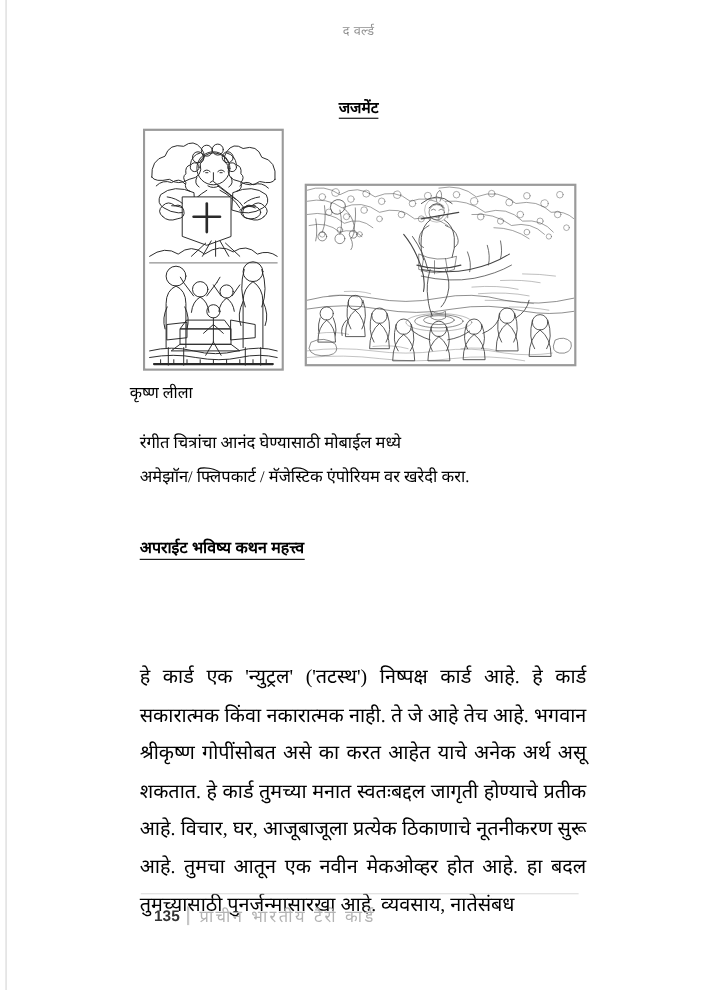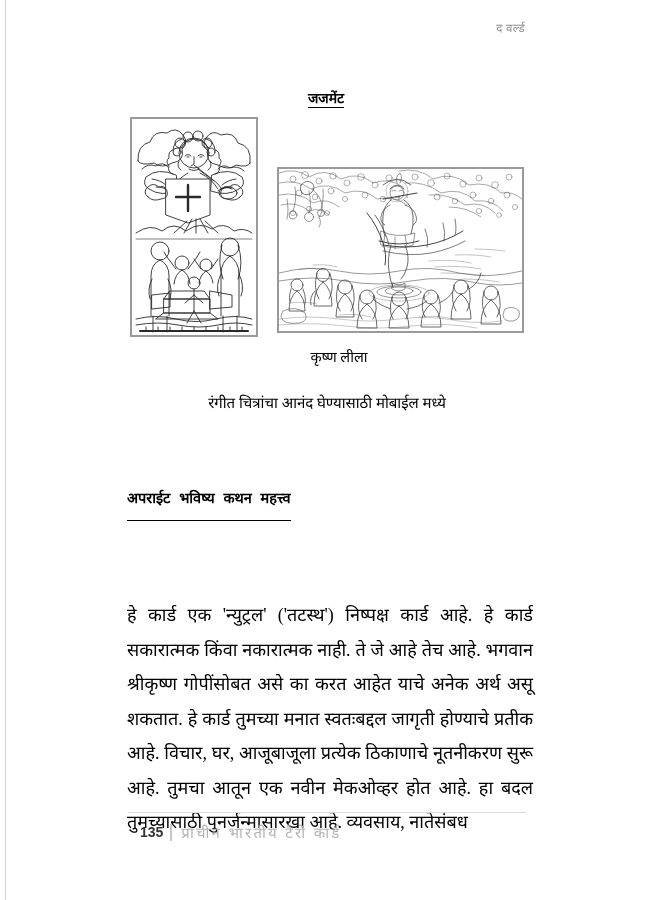--- a/index.html
+++ b/index.html
@@ -33,21 +33,21 @@
     width: 654px;
     height: 900px;
   }
 
   
   .running-head {
     position: absolute;
     top: 20px;
     left: 127px;
     width: 398px;
-    text-align: right;
+    text-align: center;
     font-size: 11.5px;
     color: #8f8f8f;
     font-family: "Liberation Sans", "DejaVu Sans", sans-serif;
     letter-spacing: .3px;
   }
 
   
   .chapter-title {
     position: absolute;
     top: 88px;
@@ -84,52 +84,50 @@
     border: 2px solid #9a9a9a;
     background: #fff;
     box-sizing: border-box;
     overflow: hidden;
   }
   .figure-tarot svg, .figure-krishna svg { display:block; width:100%; height:100%; }
 
   .figure-caption {
     position: absolute;
     top: 346px;
-    left: 140px;
+    left: 118px;
     width: 398px;
-    text-align: center;
+    text-align: left;
     font-size: 14.5px;
   }
 
   
   .promo {
     position: absolute;
     top: 388px;
     left: 127px;
     width: 400px;
-    text-align: center;
     font-size: 15px;
     line-height: 31px;
   }
   .promo .url { font-size: 16px; }
 
   
   .section-heading {
     position: absolute;
     top: 487px;
     left: 127px;
     width: 400px;
     font-size: 14.5px;
     font-weight: bold;
     font-family: "Liberation Sans", "DejaVu Sans", sans-serif;
   }
   .section-heading span {
     border-bottom: 1.4px solid #000;
-    padding-bottom: 13px;
-    font-family: Liberation Mono, monospace;
+    padding-bottom: 1px;
   }
 
   
   .keywords {
     position: absolute;
     top: 524px;
     left: 127px;
     width: 404px;
     font-style: italic;
     font-size: 14.5px;
@@ -499,20 +497,21 @@
           <path d="M140 148 q18 -2 34 2"></path>
         </g>
       </g>
     </svg>
   </div>
 
   <div class="figure-caption">कृष्ण लीला</div>
 
   <div class="promo">
     <div>रंगीत चित्रांचा आनंद घेण्यासाठी मोबाईल मध्ये</div>
+    <div>अमेझॉन/ फ्लिपकार्ट / मॅजेस्टिक एंपोरियम वर खरेदी करा.</div>
   </div>
 
   <div class="section-heading">
     <span>अपराईट भविष्य कथन महत्त्व</span>
   </div>
 
 
   <div class="body-text">हे कार्ड एक 'न्युट्रल' ('तटस्थ') निष्पक्ष कार्ड आहे. हे कार्ड सकारात्मक किंवा नकारात्मक नाही. ते जे आहे तेच आहे. भगवान श्रीकृष्ण गोपींसोबत असे का करत आहेत याचे अनेक अर्थ असू शकतात. हे कार्ड तुमच्या मनात स्वतःबद्दल जागृती होण्याचे प्रतीक आहे. विचार, घर, आजूबाजूला प्रत्येक ठिकाणाचे नूतनीकरण सुरू आहे. तुमचा आतून एक नवीन मेकओव्हर होत आहे. हा बदल तुमच्यासाठी पुनर्जन्मासारखा आहे. व्यवसाय, नातेसंबध</div>
 
   <div class="footer-rule"></div>

